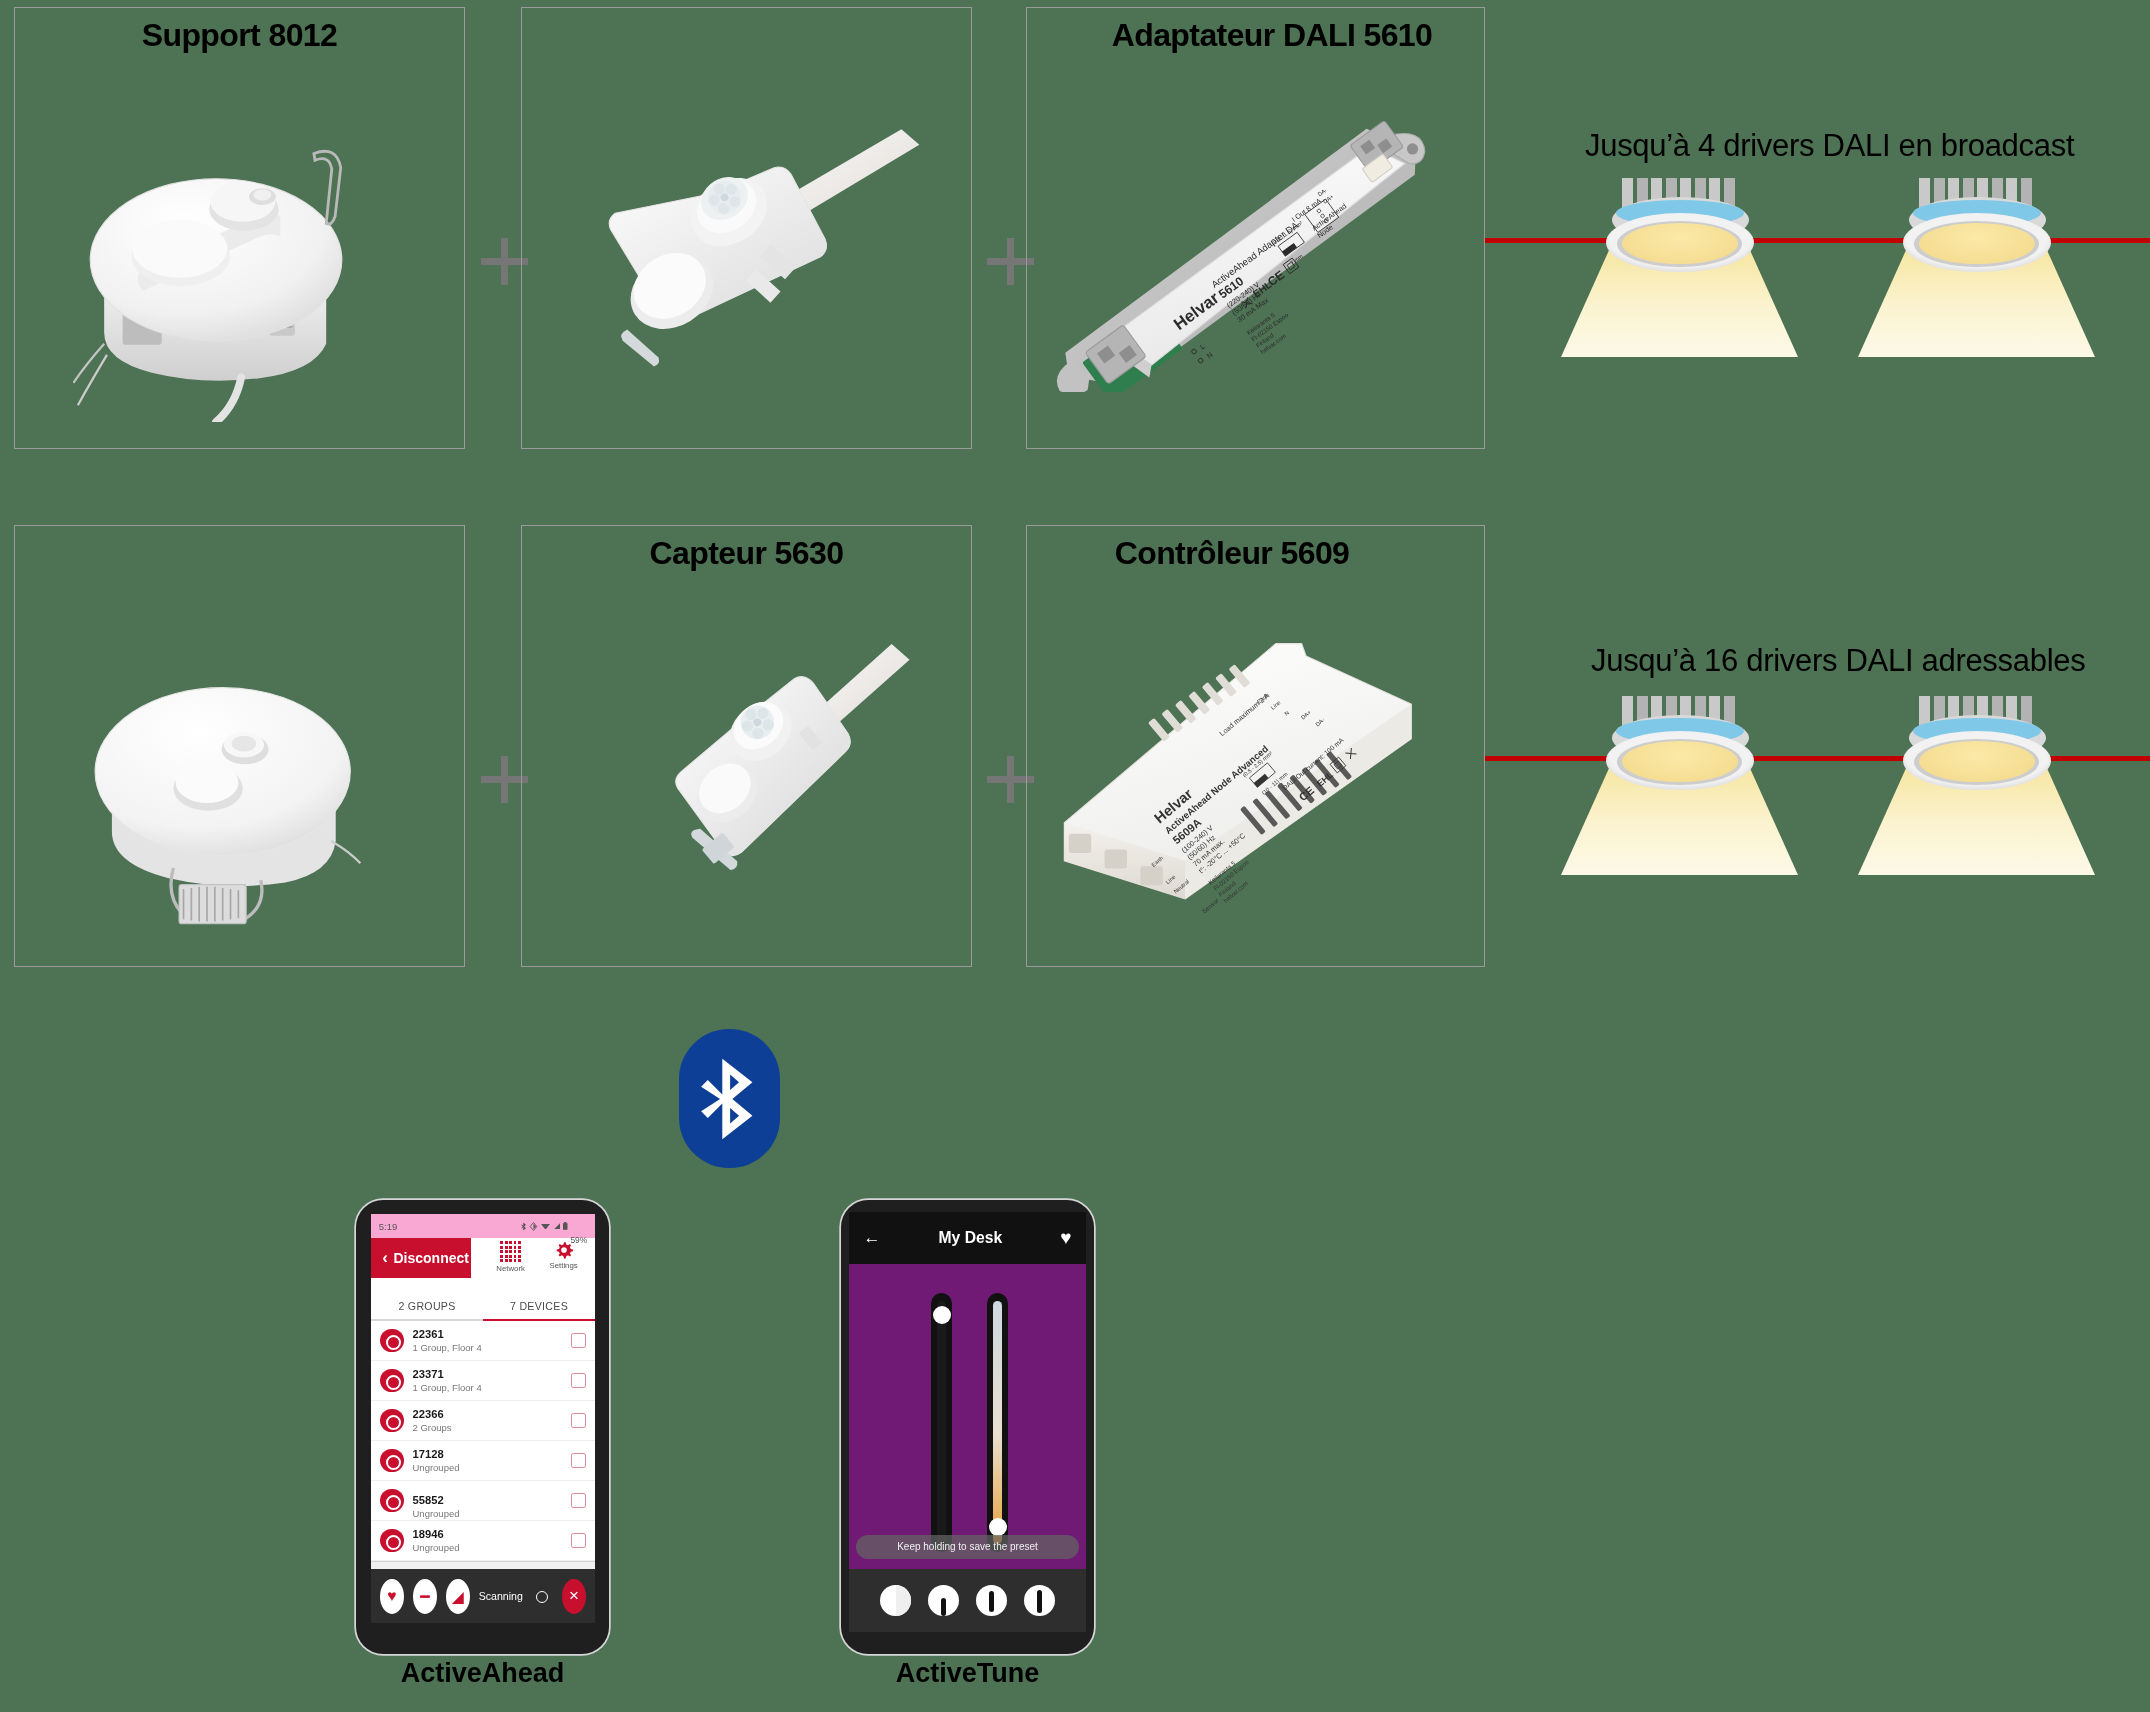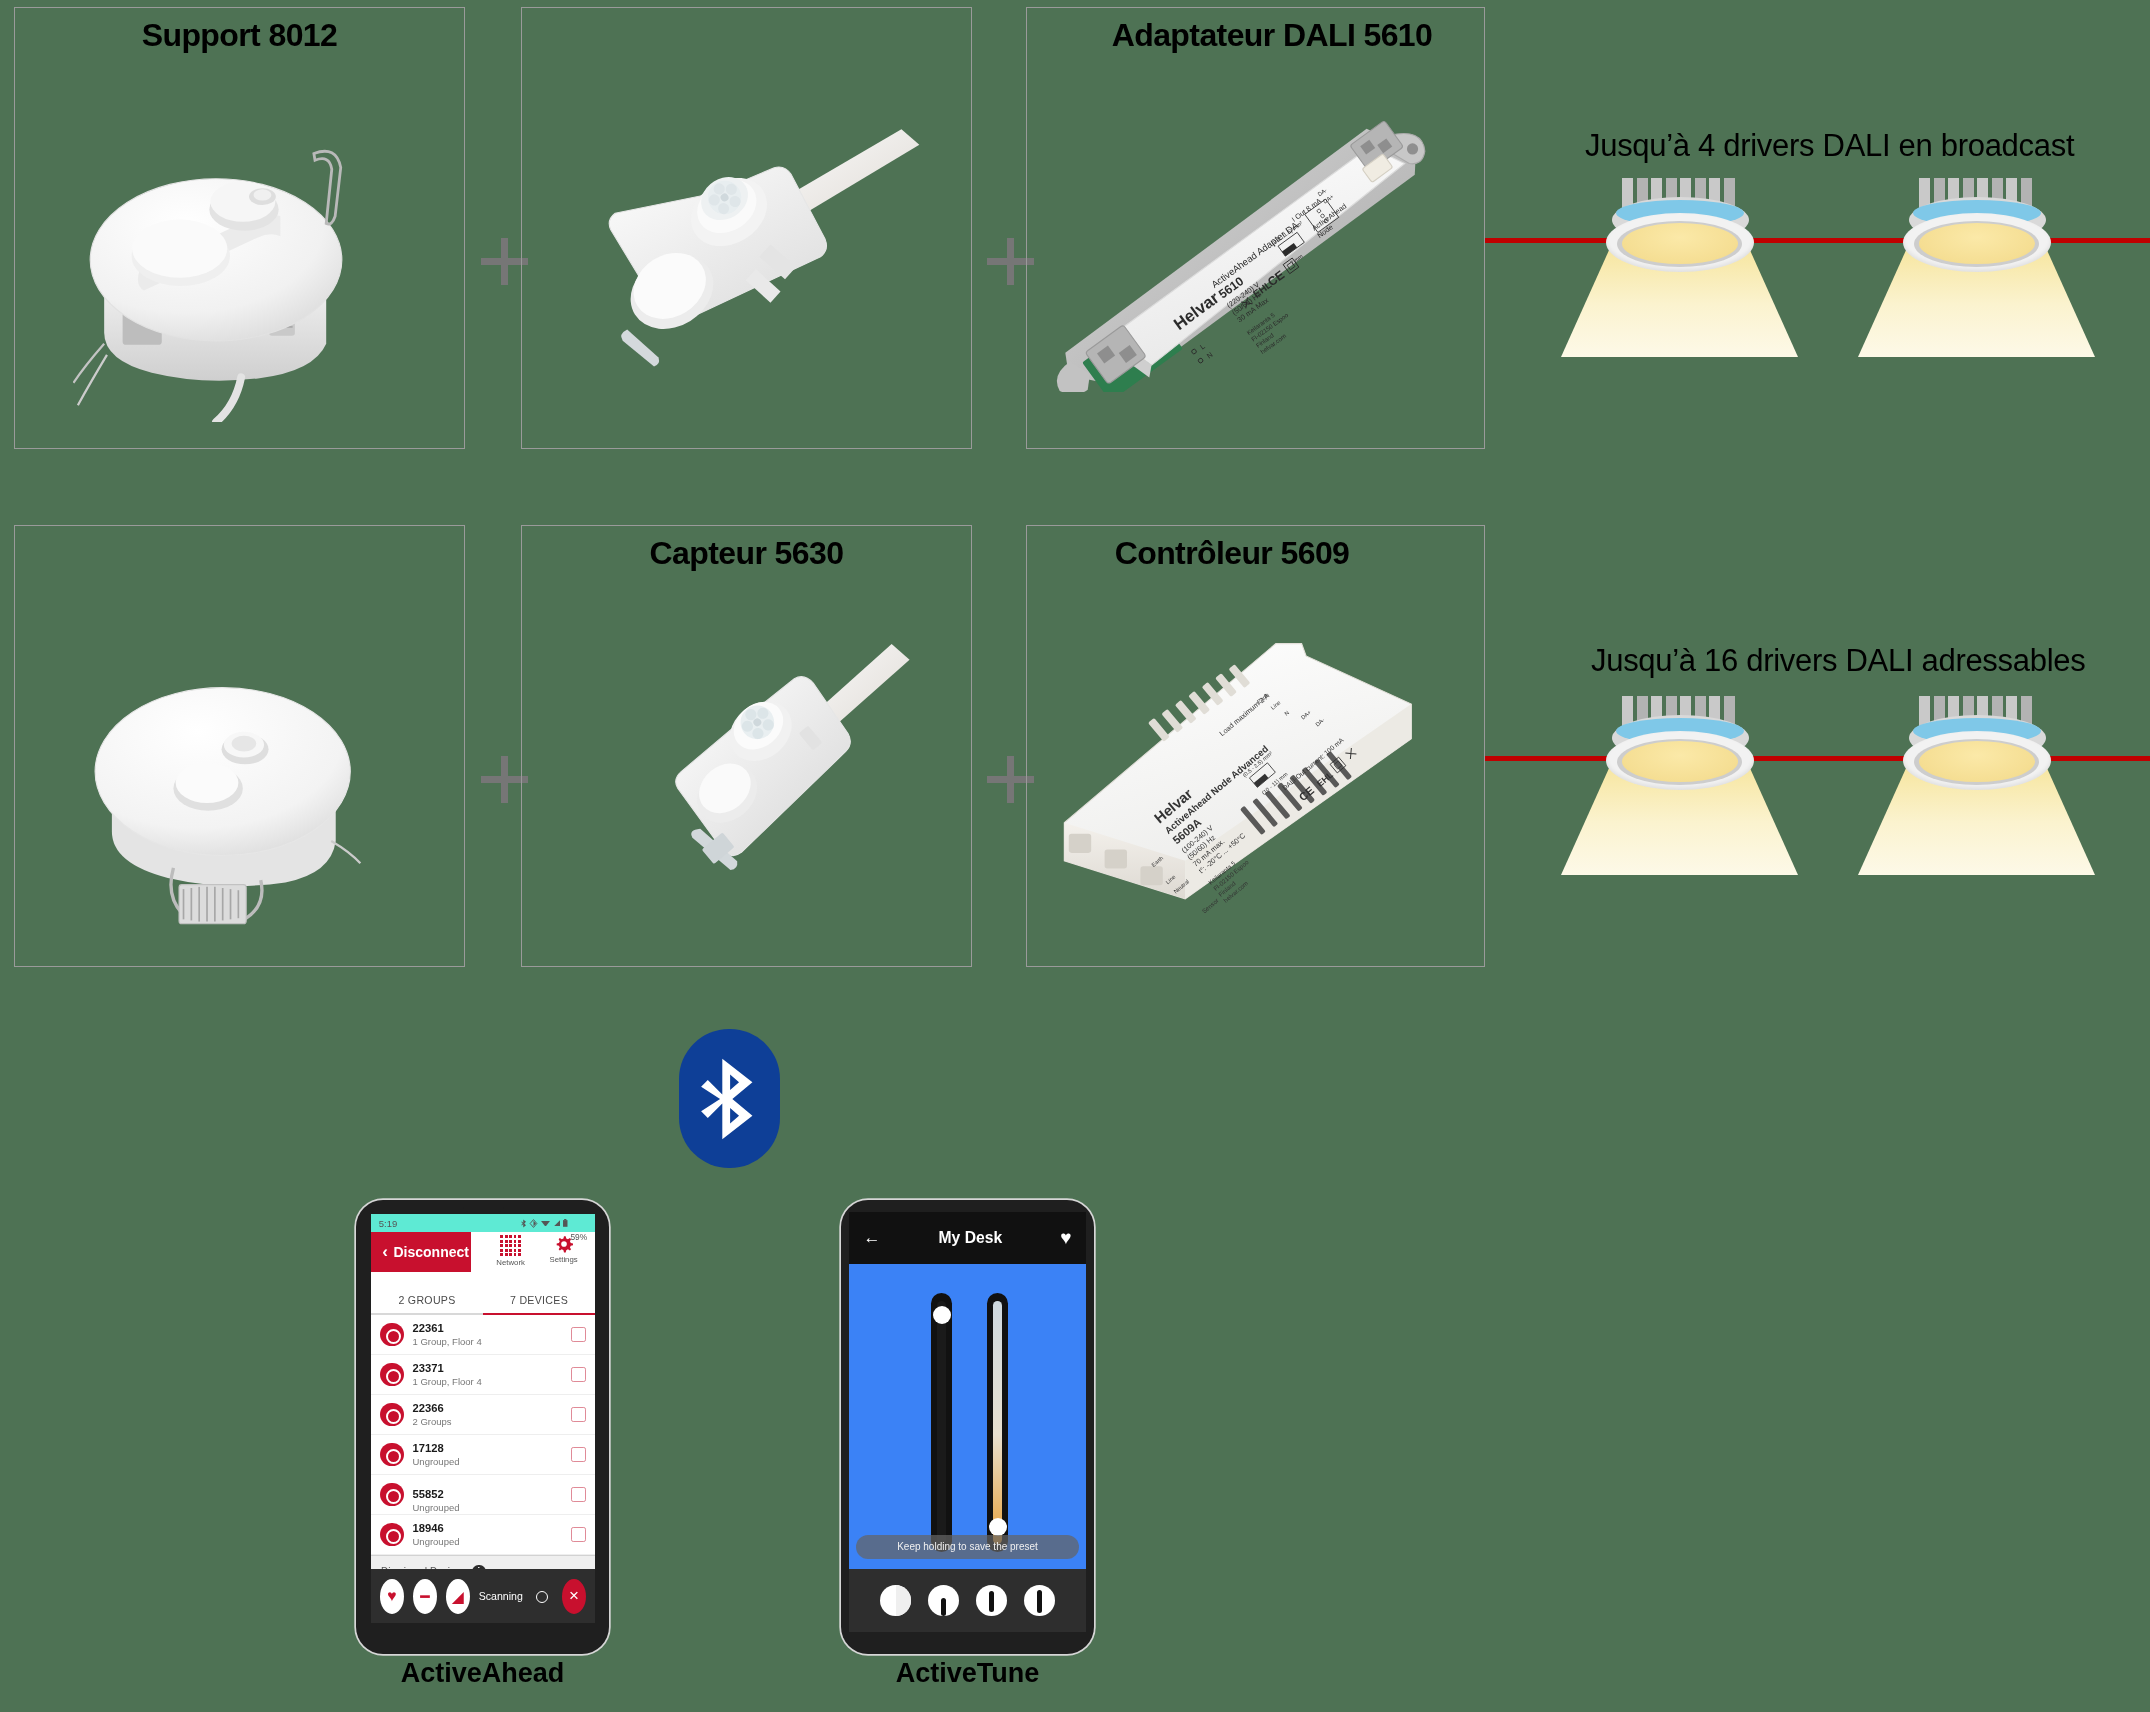--- a/index.html
+++ b/index.html
@@ -132,21 +132,21 @@
     white-space: nowrap;
   }
   .notch {
     position: absolute;
     background: #1f1f1f;
     border-radius: 0 0 5.6px 5.6px;
   }
 
   
   .aa-status {
-    height: 18px; background: #5eead4;
+    height: 24px; background: #f9a8d4;
     display: flex; align-items: center; justify-content: space-between;
     padding: 0 7.8px;
     font-size: 9.5px; color: #555;
   }
   .aa-status .icons { display: flex; gap: 2.8px; align-items: center; }
   .aa-topbar {
     height: 54px; background: #fff;
     display: flex; align-items: flex-start;
   }
   .aa-disconnect {
@@ -233,21 +233,21 @@
 
   
   .at-top {
     height: 52px; background: #111;
     display: flex; align-items: center; padding: 0 14.6px;
     color: #fff;
   }
   .at-title { flex: 1; text-align: center; font-size: 15.7px; font-weight: bold; }
   .at-body {
     position: absolute; left: 0; right: 0; top: 52px; bottom: 63px;
-    background: #3b82f6;
+    background: #701a75;
   }
   .at-slider {
     position: absolute; top: 29px; bottom: 17px; width: 21px;
     background: #111; border-radius: 10.6px;
   }
   .at-slider .fill {
     position: absolute; left: 6.2px; right: 6.2px; top: 7.8px; bottom: 7.8px;
     border-radius: 4.5px;
   }
   .at-knob {

